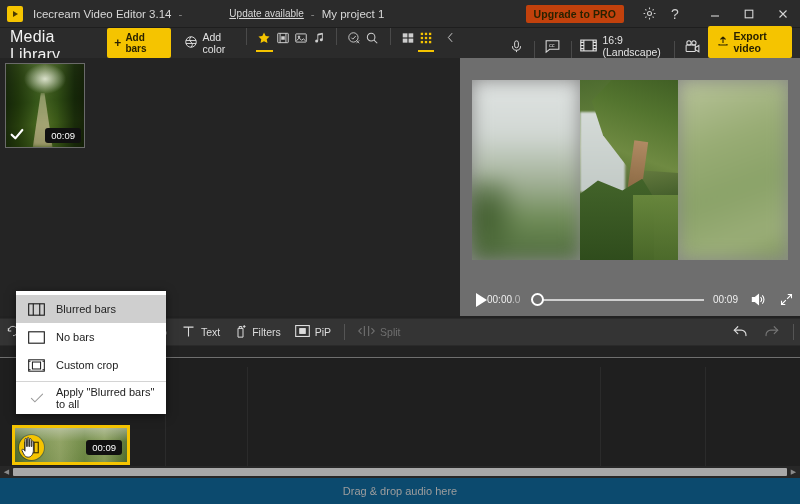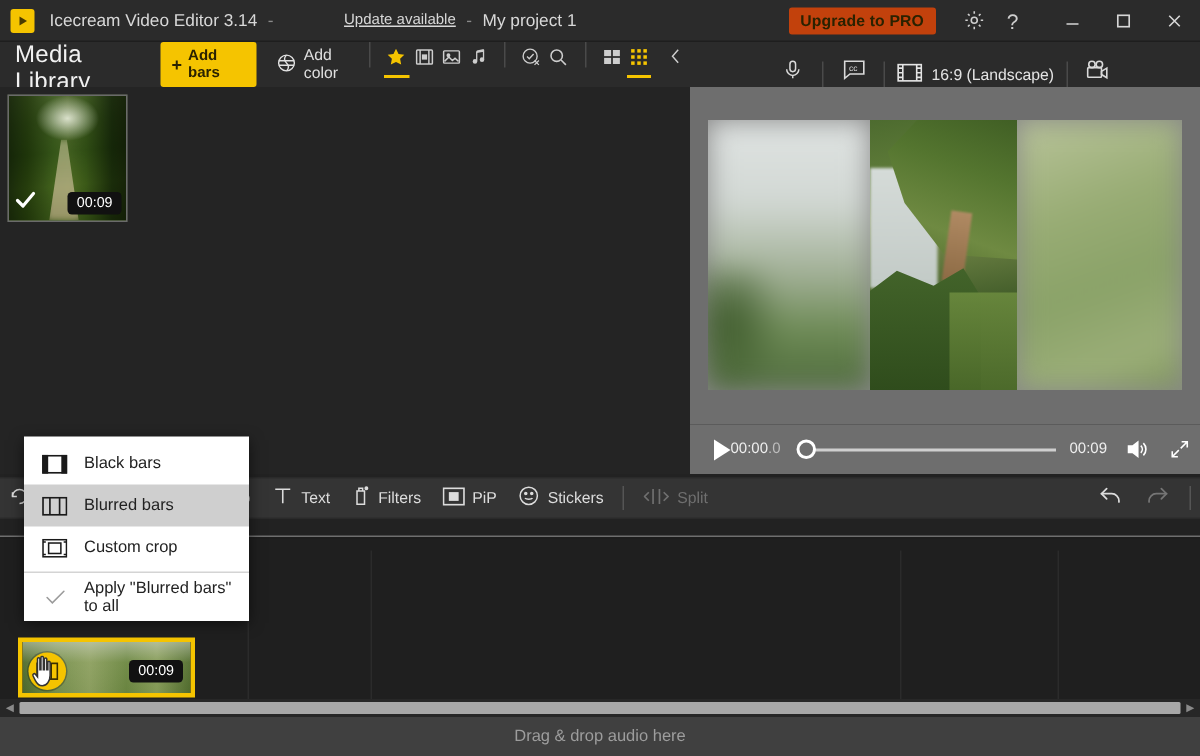--- a/index.html
+++ b/index.html
@@ -262,21 +262,21 @@
     position:absolute; left:0; top:466px; width:800px; height:12px;
     background:#272727; display:flex; align-items:center;
   }
   .sb-arrow { width:13px; text-align:center; color:#8a8a8a; font-size:7px; cursor:pointer; }
   .sb-track { flex:1; height:8px; background:#2f2f2f; position:relative; }
   .sb-thumb { position:absolute; left:0; top:0; height:8px; width:100%; background:#a8a8a8; border-radius:1px; cursor:pointer; }
 
   
   .audio-drop {
     position:absolute; left:0; top:478px; width:800px; height:26px;
-    background:#404040; display:flex; align-items:center; justify-content:center;
+    background:#0c4a6e; display:flex; align-items:center; justify-content:center;
     color:#9d9d9d; font-size:11px;
   }
 
   
   .ctx-menu {
     position: absolute; left: 16px; top: 291px; width: 150px;
     background: #ffffff; box-shadow: 0 2px 9px rgba(0,0,0,.55);
     z-index: 50; padding: 4px 0 2px 0;
   }
   .ctx-item {
@@ -449,20 +449,28 @@
     <div class="vsep"></div>
     <div class="pv-icon">
       <svg width="17" height="15" viewBox="0 0 24 20" fill="none" stroke="currentColor" stroke-width="1.5">
         <circle cx="7" cy="5" r="3"></circle>
           <circle cx="14" cy="5" r="3"></circle>
         <rect x="3" y="8" width="13" height="9" rx="1"></rect>
           <path d="M16 11.5l5-3v9l-5-3z"></path>
       </svg>
     </div>
     <div style="width:6px"></div>
+    <div class="export-btn">
+      <span>
+        <svg width="12" height="12" viewBox="0 0 24 24" fill="none" stroke="#2a2200" stroke-width="2.2">
+          <path d="M12 16V4M12 4L7 9M12 4l5 5M4 18v2h16v-2"></path>
+        </svg>
+      </span>
+      <span>Export video</span>
+    </div>
   </div>
 
   <div class="ml-body">
     <div class="thumb">
       <div class="img"></div>
       <div class="path"></div>
       <div class="thumb-check">
         <svg width="16" height="16" viewBox="0 0 24 24" fill="none" stroke="#fff" stroke-width="3.2" stroke-linecap="round" stroke-linejoin="round">
             <path d="M4 13l5.5 5.5L20 6"></path>
           </svg>
@@ -559,31 +567,20 @@
     </div>
     <div class="tool">
       <span>
         <svg width="15" height="14" viewBox="0 0 22 18" fill="none" stroke="currentColor" stroke-width="1.6">
           <rect x="1" y="1" width="20" height="16"></rect>
             <rect x="7" y="5.5" width="8" height="7" fill="currentColor"></rect>
         </svg>
       </span>
       <span>PiP</span>
     </div>
-    <div class="tool">
-      <span>
-        <svg width="15" height="15" viewBox="0 0 24 24" fill="none" stroke="currentColor" stroke-width="1.6">
-          <circle cx="12" cy="12" r="9.2"></circle>
-            <circle cx="8.8" cy="9.6" r="1.1" fill="currentColor"></circle>
-            <circle cx="15.2" cy="9.6" r="1.1" fill="currentColor"></circle>
-          <path d="M8 14.5c1.2 1.6 6.8 1.6 8 0"></path>
-        </svg>
-      </span>
-      <span>Stickers</span>
-    </div>
     <div class="tl-rsep"></div>
     <div class="tool disabled">
       <span>
         <svg width="17" height="14" viewBox="0 0 24 18" fill="none" stroke="currentColor" stroke-width="1.6">
           <path d="M5 5L1 9l4 4M19 5l4 4-4 4M9 2v14M15 2v14"></path>
         </svg>
       </span>
       <span>Split</span>
     </div>
     <div class="tl-spacer"></div>
@@ -639,38 +636,36 @@
       <div class="sb-thumb"></div>
     </div>
     <div class="sb-arrow">▶</div>
   </div>
 
   <div class="audio-drop">
     <span>Drag &amp; drop audio here</span>
   </div>
 
   <div class="ctx-menu">
-    <div class="ctx-item">
-      <span class="ctx-icon">
-        <svg width="17" height="13" viewBox="0 0 20 15" fill="none" stroke="#1a1a1a" stroke-width="1.3">
-          <rect x="0.8" y="0.8" width="18.4" height="13.4"></rect>
-          <rect x="0.8" y="0.8" width="3.4" height="13.4" fill="#1a1a1a"></rect>
-          <rect x="15.8" y="0.8" width="3.4" height="13.4" fill="#1a1a1a"></rect>
-        </svg>
-      </span>
-      <span>Black bars</span>
-    </div>
     <div class="ctx-item hover">
       <span class="ctx-icon">
         <svg width="17" height="13" viewBox="0 0 20 15" fill="none" stroke="#1a1a1a" stroke-width="1.3">
           <rect x="0.8" y="0.8" width="18.4" height="13.4"></rect>
           <path d="M6.2 0.8v13.4M13.8 0.8v13.4"></path>
         </svg>
       </span>
       <span>Blurred bars</span>
+    </div>
+    <div class="ctx-item">
+      <span class="ctx-icon">
+        <svg width="17" height="13" viewBox="0 0 20 15" fill="none" stroke="#1a1a1a" stroke-width="1.3">
+          <rect x="0.8" y="0.8" width="18.4" height="13.4"></rect>
+        </svg>
+      </span>
+      <span>No bars</span>
     </div>
     <div class="ctx-item">
       <span class="ctx-icon">
         <svg width="17" height="13" viewBox="0 0 20 15" fill="none" stroke="#1a1a1a" stroke-width="1.2">
           <rect x="0.8" y="0.8" width="18.4" height="13.4"></rect>
           <rect x="5.2" y="3.4" width="9.6" height="8.2"></rect>
           <path d="M0.8 2.6h2.2M0.8 12.4h2.2M17 2.6h2.2M17 12.4h2.2"></path>
         </svg>
       </span>
       <span>Custom crop</span>

